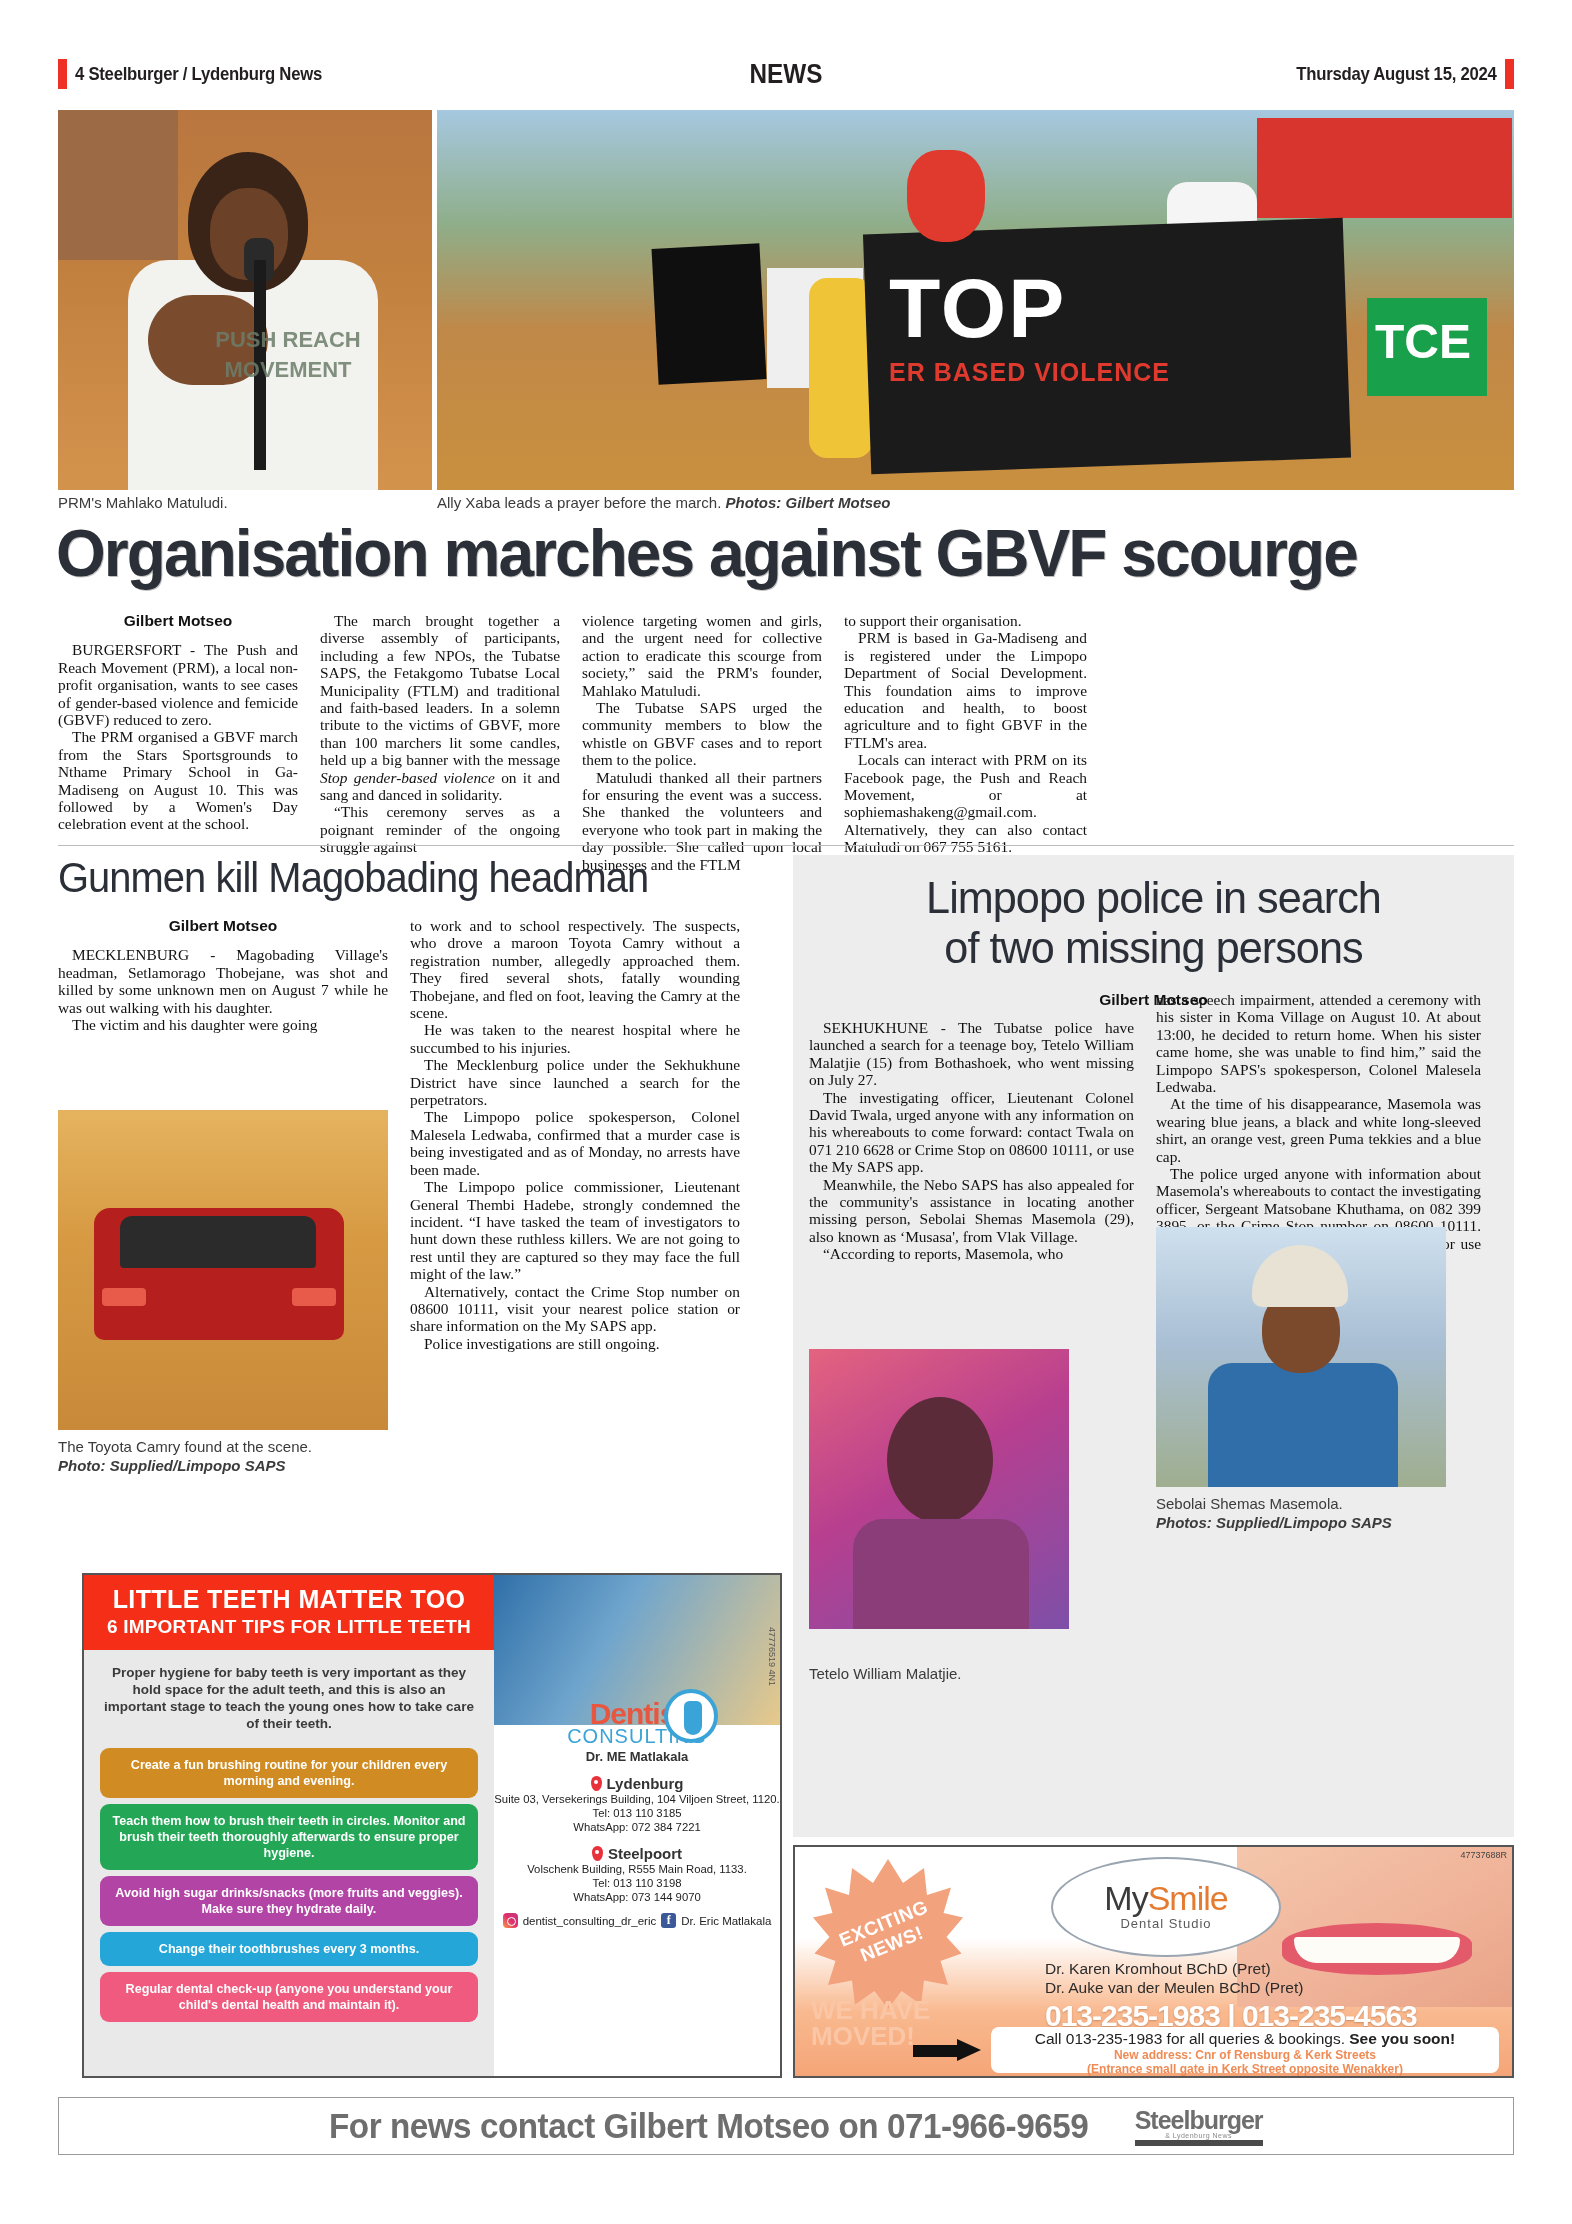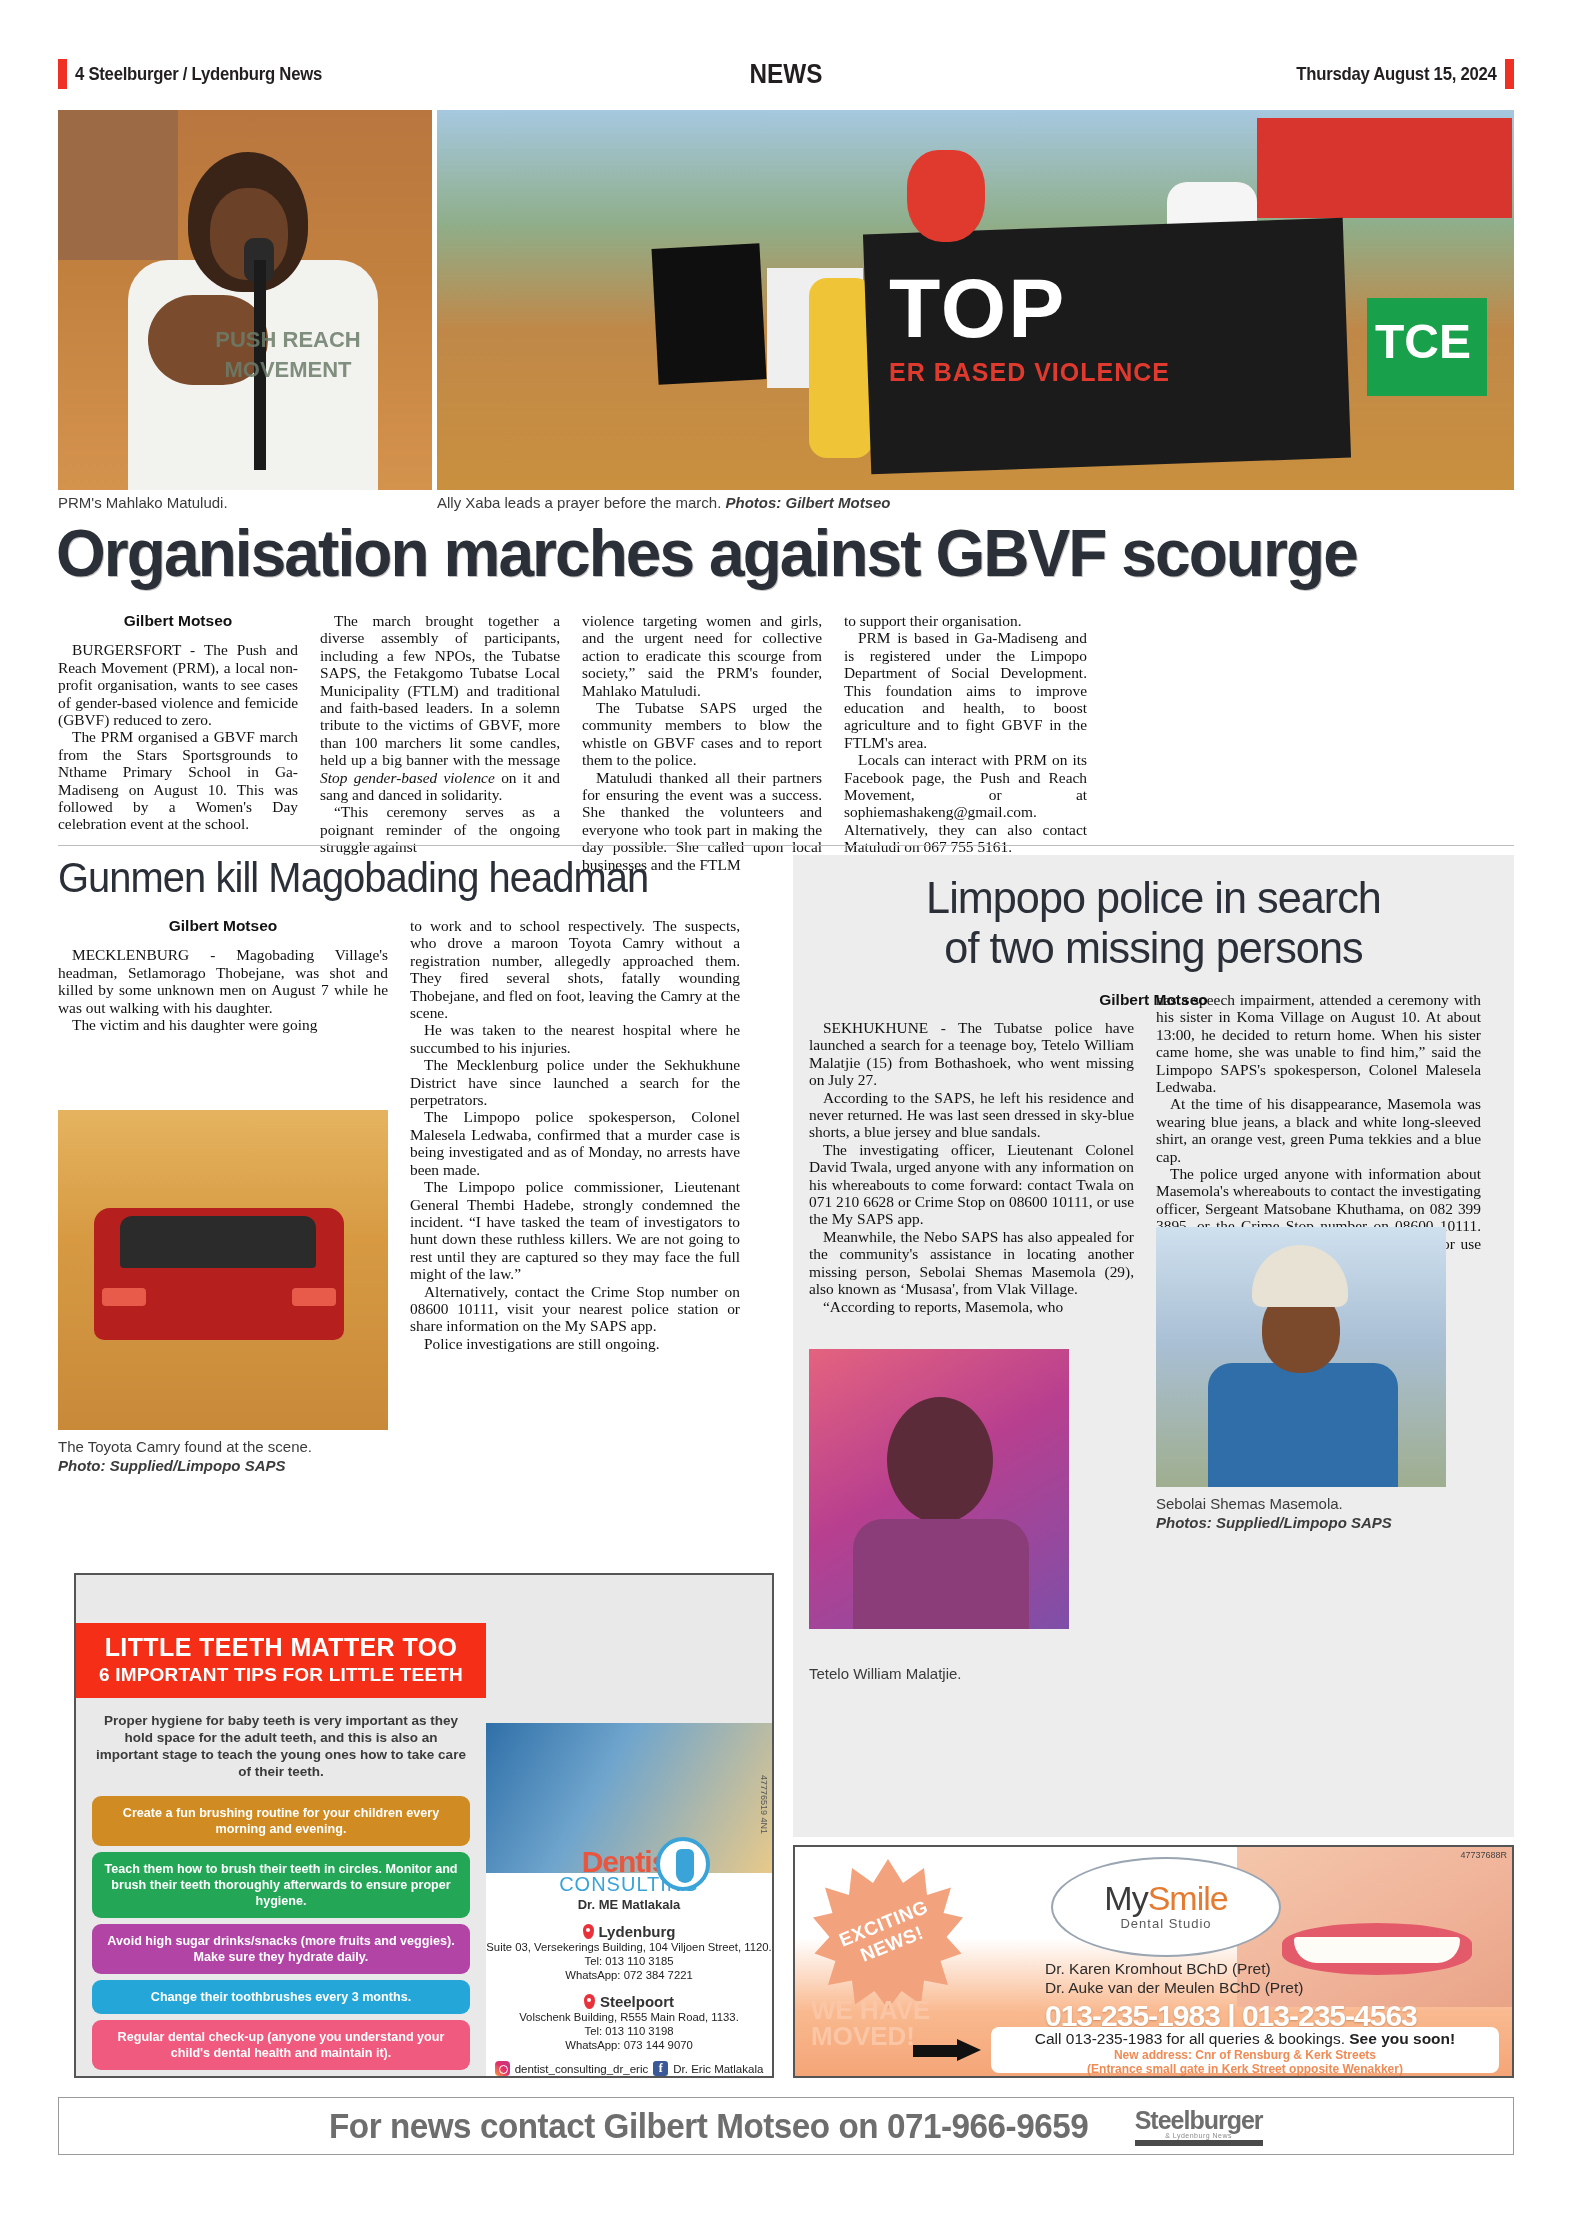--- a/index.html
+++ b/index.html
@@ -148,24 +148,23 @@
   }
   .cap-sebolai {
     position:absolute; left:347px; top:475px; width:330px;
     font-family:"Liberation Sans", sans-serif; font-size:15px; color:#3b3b3b;
     line-height:19px;
   }
   .cap-sebolai b { font-style:italic; font-weight:bold; }
 
   
   .ad1 {
-    position:absolute; left:74px; top:1573px; width:700px; height:505px;
+    position:absolute; left:82px; top:1573px; width:700px; height:505px;
     background:#e9e9e9; border:2px solid #555;
     display:flex;
-    align-items:flex-end;
   }
   .ad1-left { width:410px; padding:0; position:relative; }
   .ad1-band {
     background:#f42e17; color:#fff; text-align:center; padding:10px 6px 12px 6px;
   }
   .ad1-band .t1 {
     font-family:"Liberation Sans", sans-serif; font-weight:bold;
     font-size:25px; letter-spacing:0.4px;
   }
   .ad1-band .t2 {
@@ -526,21 +525,20 @@
 
   <div class="art3">
     <div class="headline3">
       <div>Limpopo police in search</div>
       <div>of two missing persons</div>
     </div>
     <div class="a3byline">Gilbert Motseo</div>
     <div class="a3cols">
       <div class="a3c left">
         <p>SEKHUKHUNE - The Tubatse police have launched a search for a teenage boy, Tetelo William Malatjie (15) from Bothashoek, who went missing on July 27.</p>
-        <p>According to the SAPS, he left his residence and never returned. He was last seen dressed in sky-blue shorts, a blue jersey and blue sandals.</p>
         <p>The investigating officer, Lieutenant Colonel David Twala, urged anyone with any information on his whereabouts to come forward: contact Twala on 071 210 6628 or Crime Stop on 08600 10111, or use the My SAPS app.</p>
         <p>Meanwhile, the Nebo SAPS has also appealed for the community's assistance in locating another missing person, Sebolai Shemas Masemola (29), also known as ‘Musasa', from Vlak Village.</p>
         <p>“According to reports, Masemola, who</p>
       </div>
       <div class="a3c right">
         <p class="noind">has a speech impairment, attended a ceremony with his sister in Koma Village on August 10. At about 13:00, he decided to return home. When his sister came home, she was unable to find him,” said the Limpopo SAPS's spokesperson, Colonel Malesela Ledwaba.</p>
         <p>At the time of his disappearance, Masemola was wearing blue jeans, a black and white long-sleeved shirt, an orange vest, green Puma tekkies and a blue cap.</p>
         <p>The police urged anyone with information about Masemola's whereabouts to contact the investigating officer, Sergeant Matsobane Khuthama, on 082 399 3895, or the Crime Stop number on 08600 10111. Alternatively, visit the nearest police station or use the My SAPS app.</p>
       </div>
 

